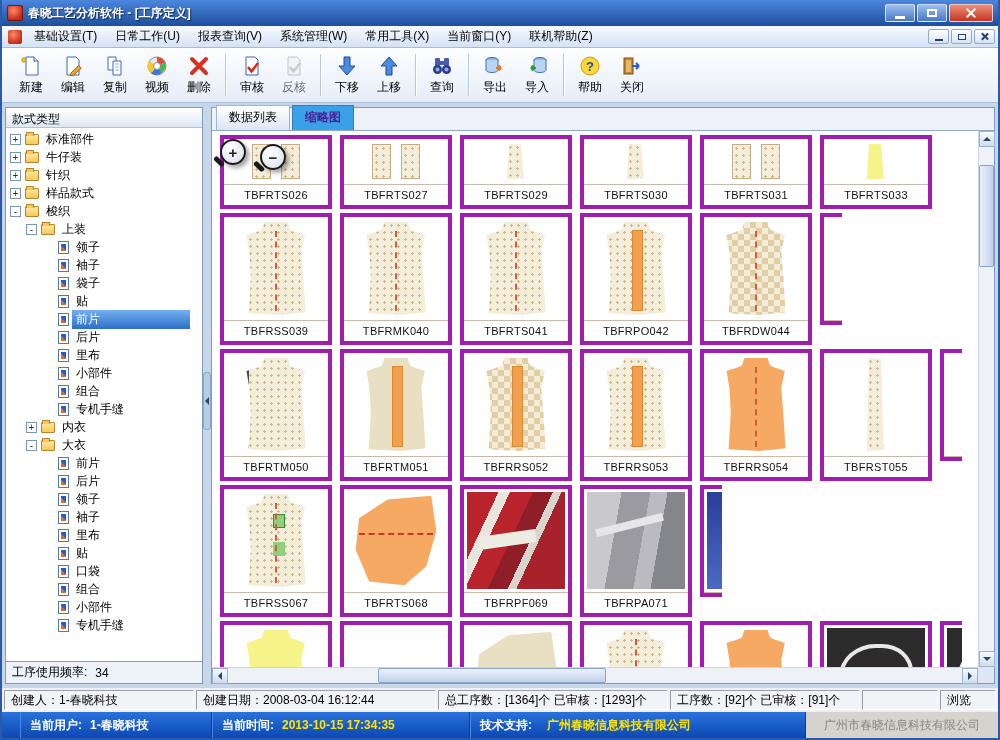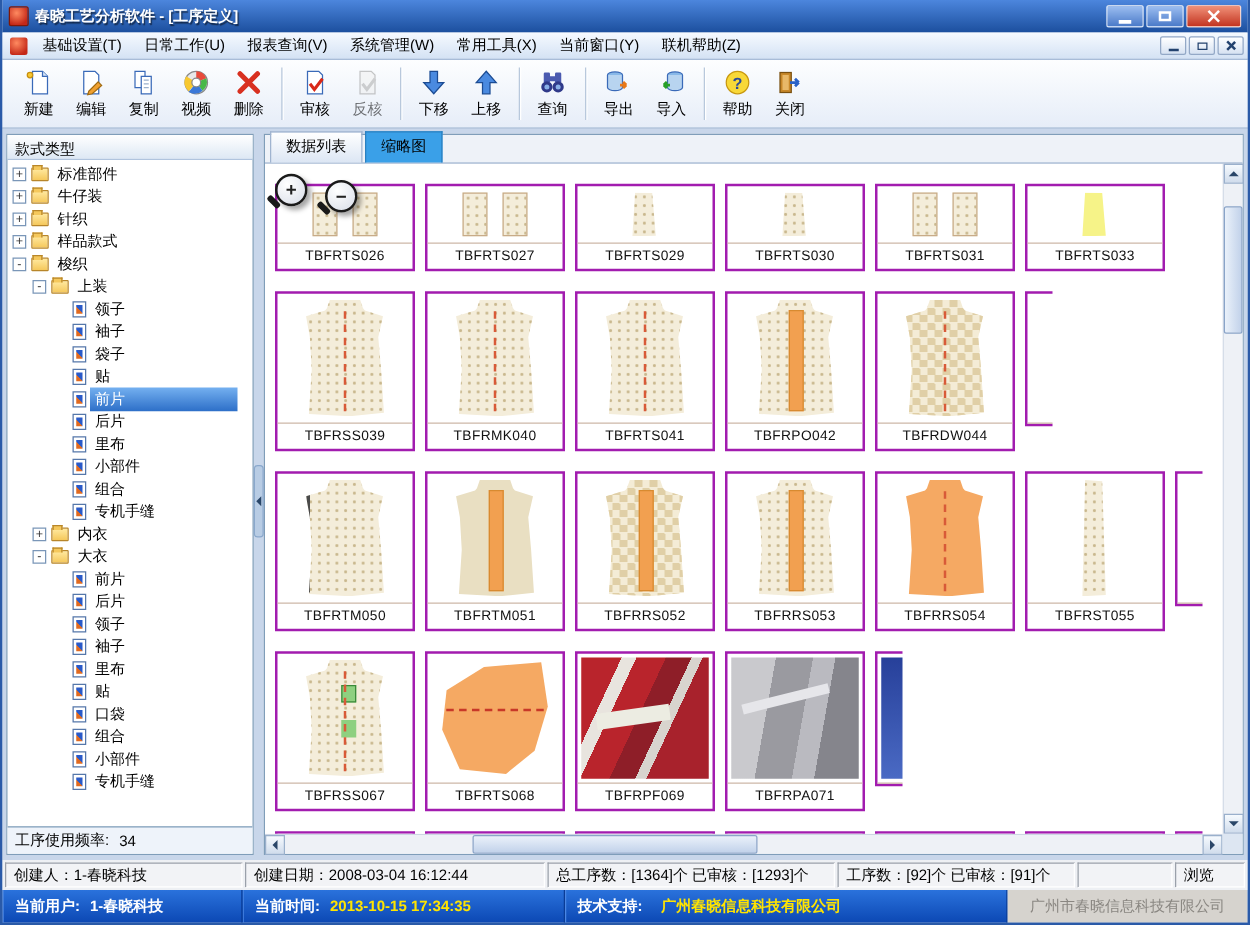--- a/index.html
+++ b/index.html
@@ -89,28 +89,28 @@
   .arr-left { border-right-color:#2a4668; margin-left:-4px; }
   .arr-right { border-left-color:#2a4668; margin-right:-4px; }
 
   
   .content { flex:1; min-width:0; display:grid; grid-template-rows:23px 1fr 16px;
     grid-template-columns:1fr 16px; background:#fff; border:1px solid #7f9db9; }
   .tabbar { grid-column:1/3; background:#eef2f8; border-bottom:1px solid #90a8c8;
     display:flex; align-items:flex-end; padding-left:3px; }
   .tab { padding:3px 12px 4px; margin:0 1px; border:1px solid #a0b4d0; border-bottom:none;
     background:linear-gradient(#ffffff,#dce6f4); cursor:default; }
-  .tab.active { background:#3aa0e8; border-color:#2a80c0; color:#000000; font-weight:normal; }
+  .tab.active { background:#3aa0e8; border-color:#2a80c0; color:#4c1d95; font-weight:bold; }
 
   .canvas { grid-row:2; grid-column:1; position:relative; overflow:hidden; background:#fff; }
   .grid { padding:2px 0 0 4px; }
   .trow { display:flex; }
   .tcell { width:120px; flex:none; padding:2px 4px; }
   .tcell.partial { width:26px; overflow:hidden; }
-  .cellbox { border:2px solid #a21caf; background:#fff;margin-top:12px; }
+  .cellbox { border:4px solid #a21caf; background:#fff; }
   .tbox { height:104px; border-bottom:1px solid #cdb8a8; position:relative; overflow:hidden; }
   .trow0 .tbox { height:46px; }
   .tcell.partial .cellbox { width:108px; }
   .tlab { height:20px; display:flex; align-items:center; justify-content:center; color:#111;
     font-size:11px; letter-spacing:.3px; }
 
   
   .shape { position:absolute; inset:5px 16px;
     background-color:var(--bg,#eee); background-image:var(--img,none); background-size:var(--sz,auto); }
   .t-dot   { --bg:#f4edda; --img:radial-gradient(circle,#c9b88e 1px,transparent 1.3px); --sz:7px 7px; }
@@ -171,21 +171,21 @@
   .hthumb { position:absolute; top:0; bottom:0; left:150px; width:228px; border:1px solid #8aa4c8;
     border-radius:2px; background:linear-gradient(#eaf1fa,#c2d2ea); }
 
   
   .statusbar1 { height:24px; flex:none; background:#eef0f4; display:flex; align-items:stretch;
     padding:2px; gap:2px; }
   .seg { border:1px solid; border-color:#9aa0aa #ffffff #ffffff #9aa0aa; background:#f2f3f6;
     display:flex; align-items:center; padding:0 6px; white-space:nowrap; overflow:hidden; }
   .seg.flex { flex:1; }
   .statusbar2 { height:26px; flex:none; background:linear-gradient(#2a72dc,#0c48b4);
-    display:flex; align-items:stretch; color:#fff; font-weight:bold; }
+    display:flex; align-items:stretch; color:#fff; font-weight:bold;padding-left:18px; }
   .s2seg { display:flex; align-items:center; gap:8px; padding:0 10px;
     border-right:1px solid #0a3c96; box-shadow:1px 0 0 #4a86e4 inset; white-space:nowrap; }
   .s2seg.flex { flex:1;gap:15px; }
   .val-yellow { color:#ffe400; }
   .val-white { color:#ffffff; }
   .s2corner { width:192px; flex:none; background:#d6d3ce; color:#8a8782; display:flex;
     align-items:center; justify-content:center; white-space:nowrap; font-weight:normal; }
 </style>
 </head>
 <body>

